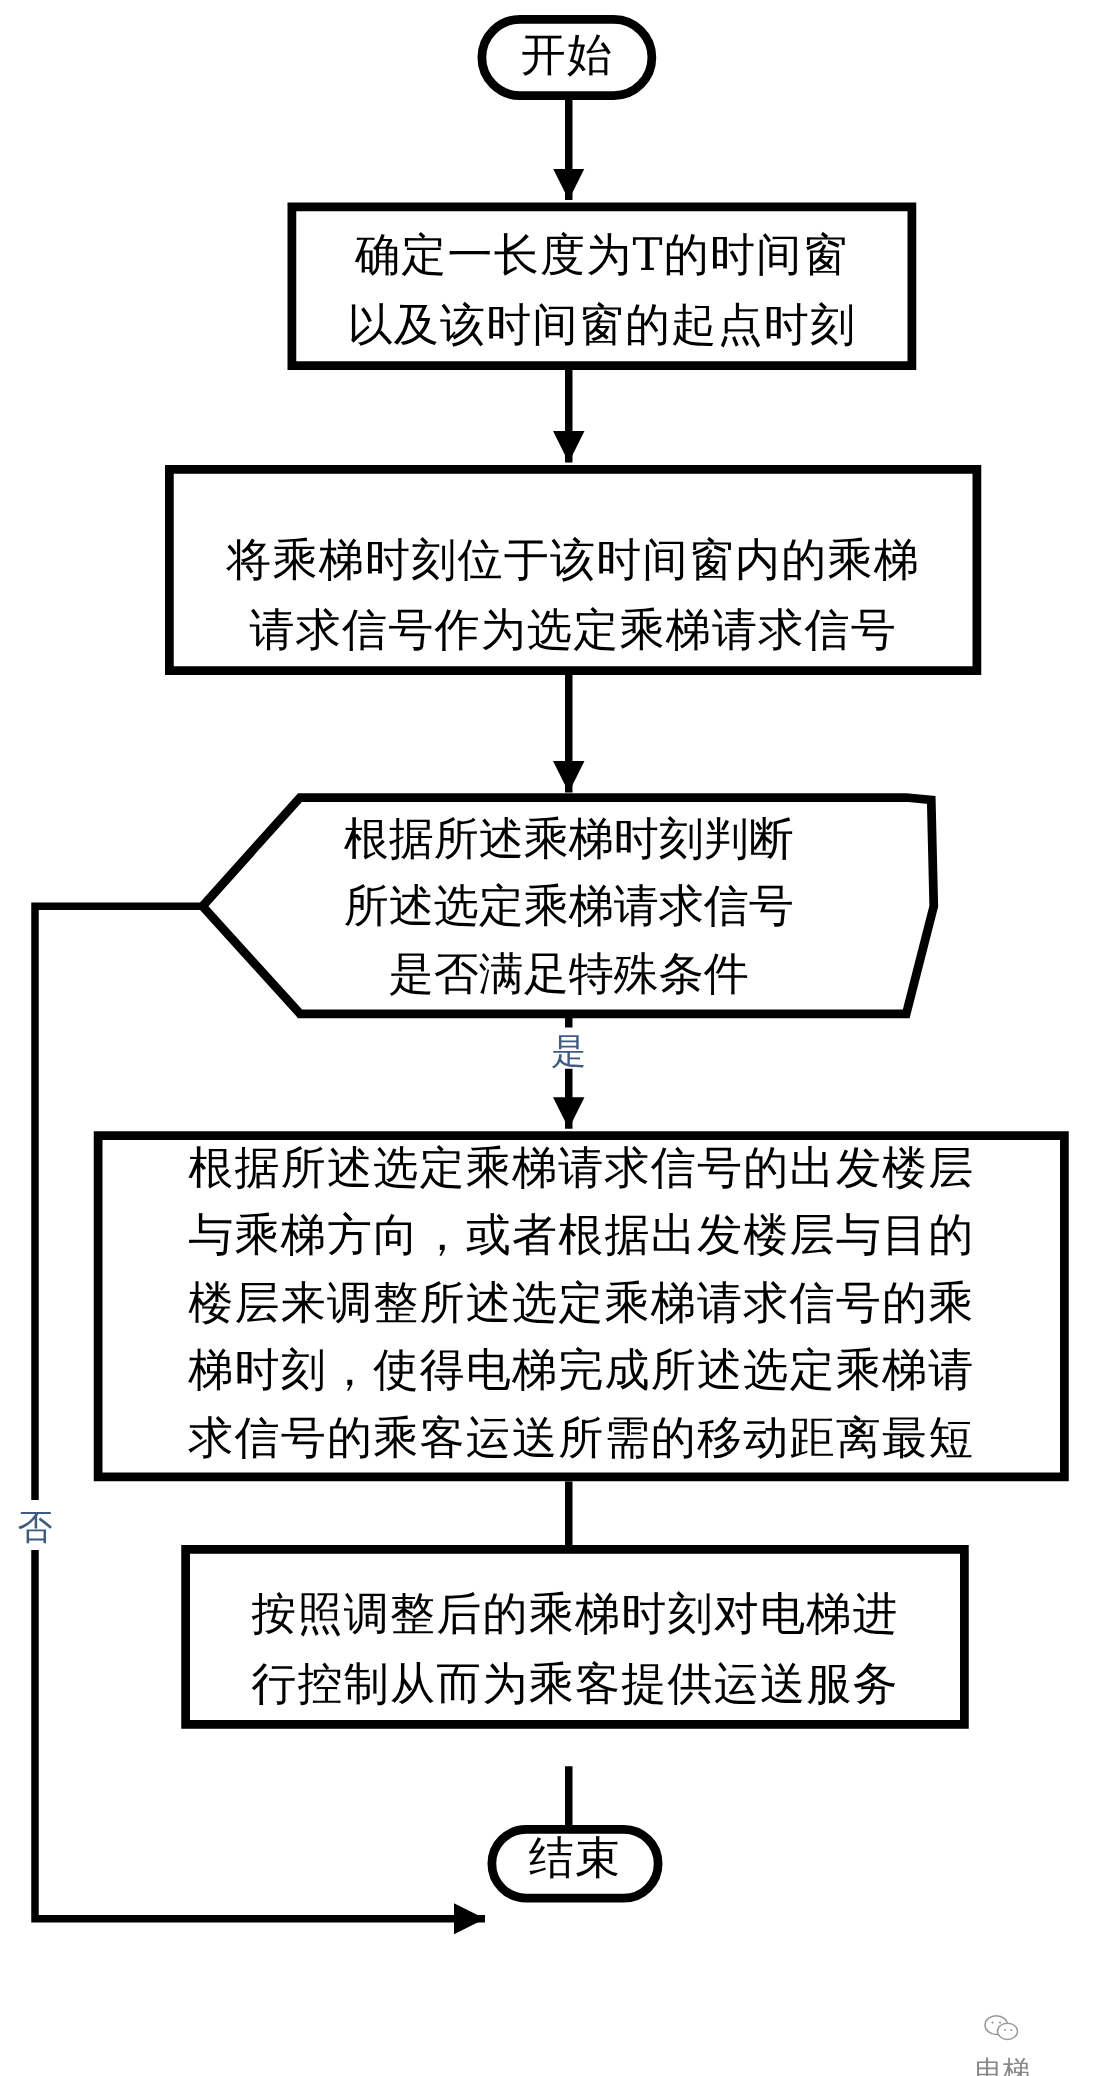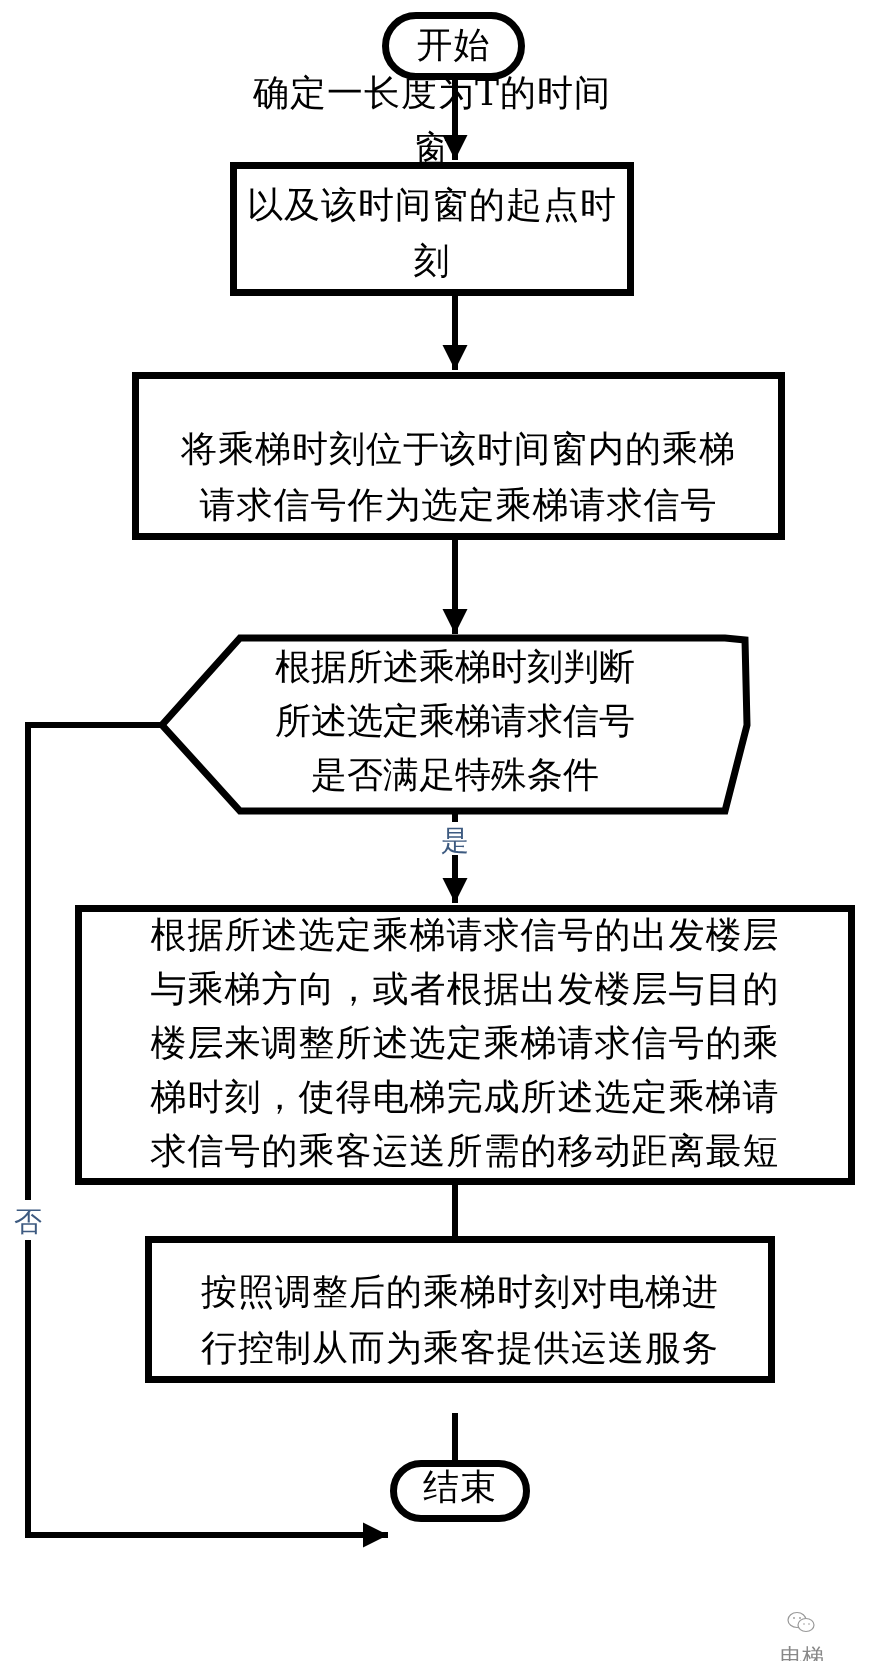--- a/index.html
+++ b/index.html
@@ -4,21 +4,21 @@
 <style>
   html, body { margin:0; padding:0; background:#ffffff; }
   body { width:894px; height:1661px; position:relative; overflow:hidden;
          font-family: "DejaVu Serif", "Liberation Serif", serif; color:#000; }
   svg.flow { position:absolute; left:0; top:0; }
   .node { position:absolute; box-sizing:border-box; display:flex; align-items:flex-end;
           justify-content:center; text-align:center; font-size:36px; line-height:56px;
           letter-spacing:1px; }
   .rect { border:7px solid #000; background:#fff; }
   .term { border:7px solid #000; border-radius:40px; background:#fff; }
-  .hex-text { position:absolute; display:flex; justify-content:center;
+  .hex-text { position:absolute; display:flex; align-items:center; justify-content:center;
               text-align:center; font-size:36px; line-height:54px; }
   .lbl { position:absolute; font-size:28px; color:#3d5a80; font-family:"DejaVu Sans", sans-serif; }
   .wm { position:absolute; font-size:22px; color:#888; font-family:"DejaVu Sans", sans-serif;
         display:flex; align-items:center; gap:6px;flex-direction:column; }
   .wm svg { display:block; }
 </style>
 </head>
 <body>
 
 <svg class="flow" width="894" height="1661">
@@ -36,21 +36,21 @@
   <line x1="455" y1="1413" x2="455" y2="1490" stroke="#000" stroke-width="6" marker-end="url(#arr)"></line>
   <polyline points="162,725 28,725 28,1200" fill="none" stroke="#000" stroke-width="6"></polyline>
   <polyline points="28,1240 28,1535 388,1535" fill="none" stroke="#000" stroke-width="6" marker-end="url(#arr)"></polyline>
   <polygon points="240,638 725,638 745,640 745,640 747,725 725,811 240,811 162,725" fill="#fff" stroke="#000" stroke-width="7" stroke-linejoin="miter"></polygon>
 </svg>
 
 <div class="node term" style="left:382px;top:12px;width:143px;height:68px;">
   <span>开始</span>
 </div>
 
-<div class="node rect" style="left:230px;top:162px;width:404px;height:134px;white-space:pre-line;">
+<div class="node rect" style="left:230px;top:162px;width:503px;height:134px;white-space:pre-line;">
   <span>确定一长度为T的时间窗
 以及该时间窗的起点时刻</span>
 </div>
 
 <div class="node rect" style="left:132px;top:372px;width:653px;height:168px;white-space:pre-line;">
   <span>将乘梯时刻位于该时间窗内的乘梯
 请求信号作为选定乘梯请求信号</span>
 </div>
 
 <div class="hex-text" style="left:200px;top:640px;width:510px;height:172px;white-space:pre-line;">

